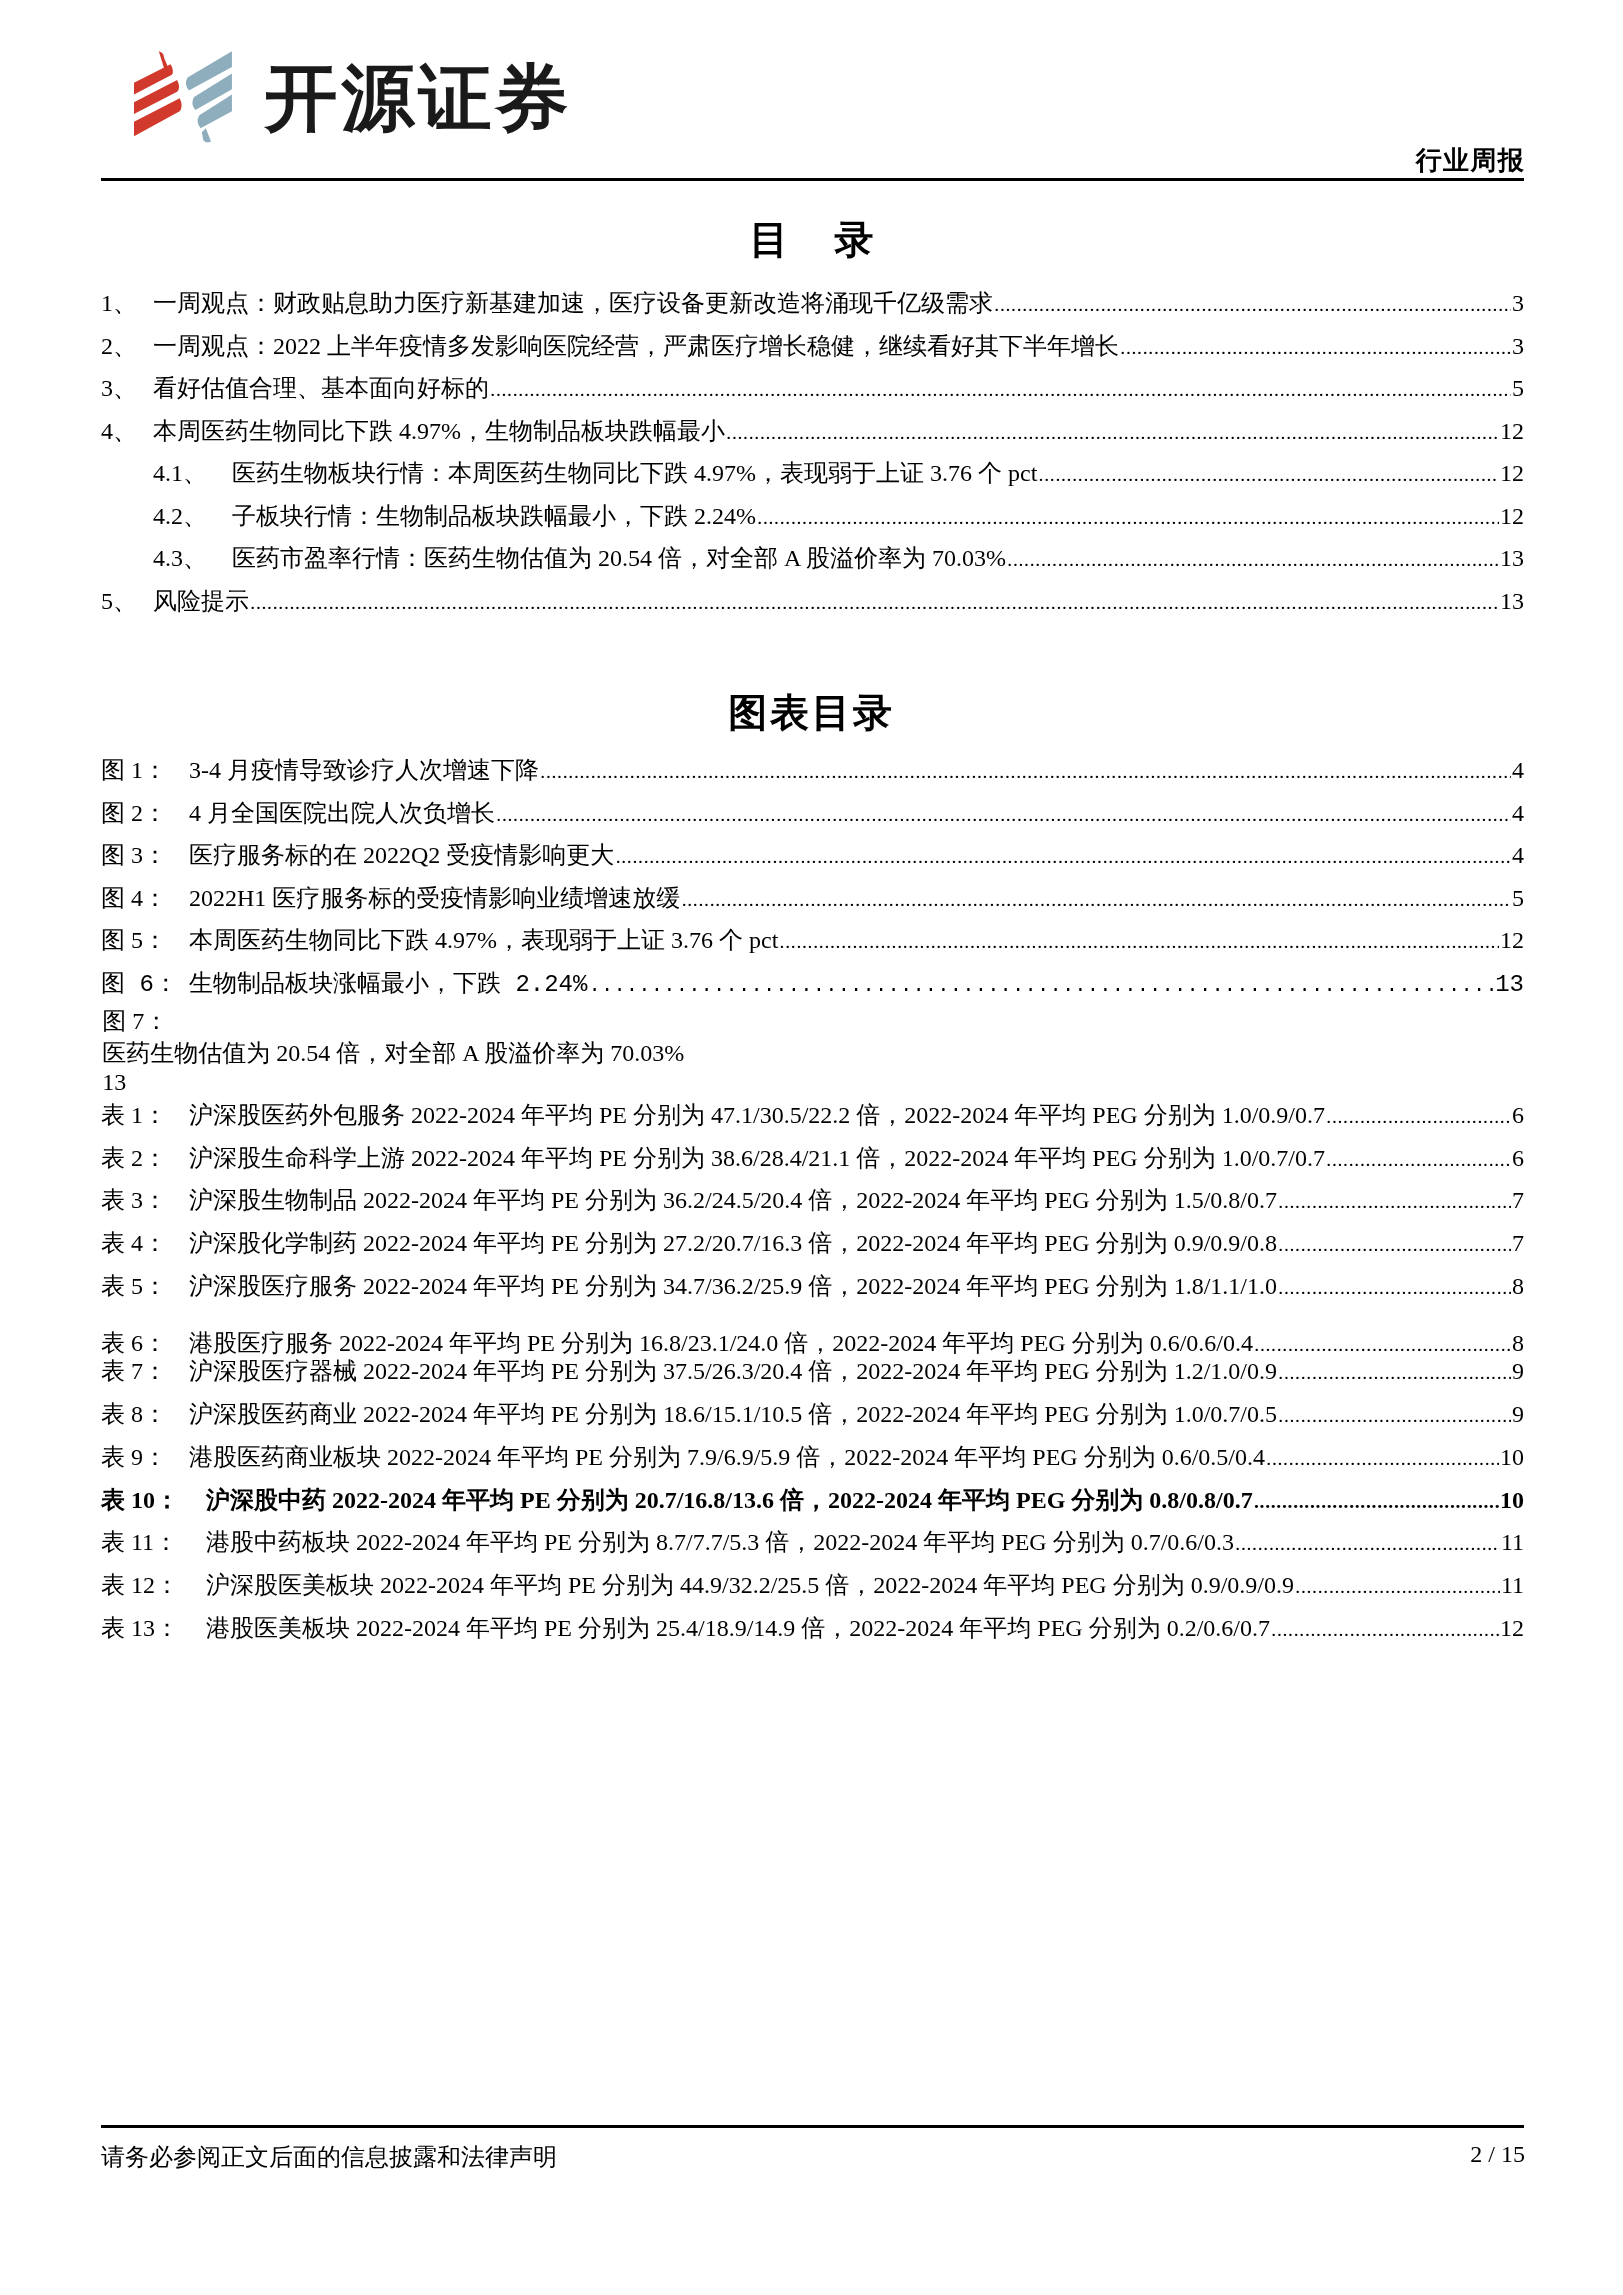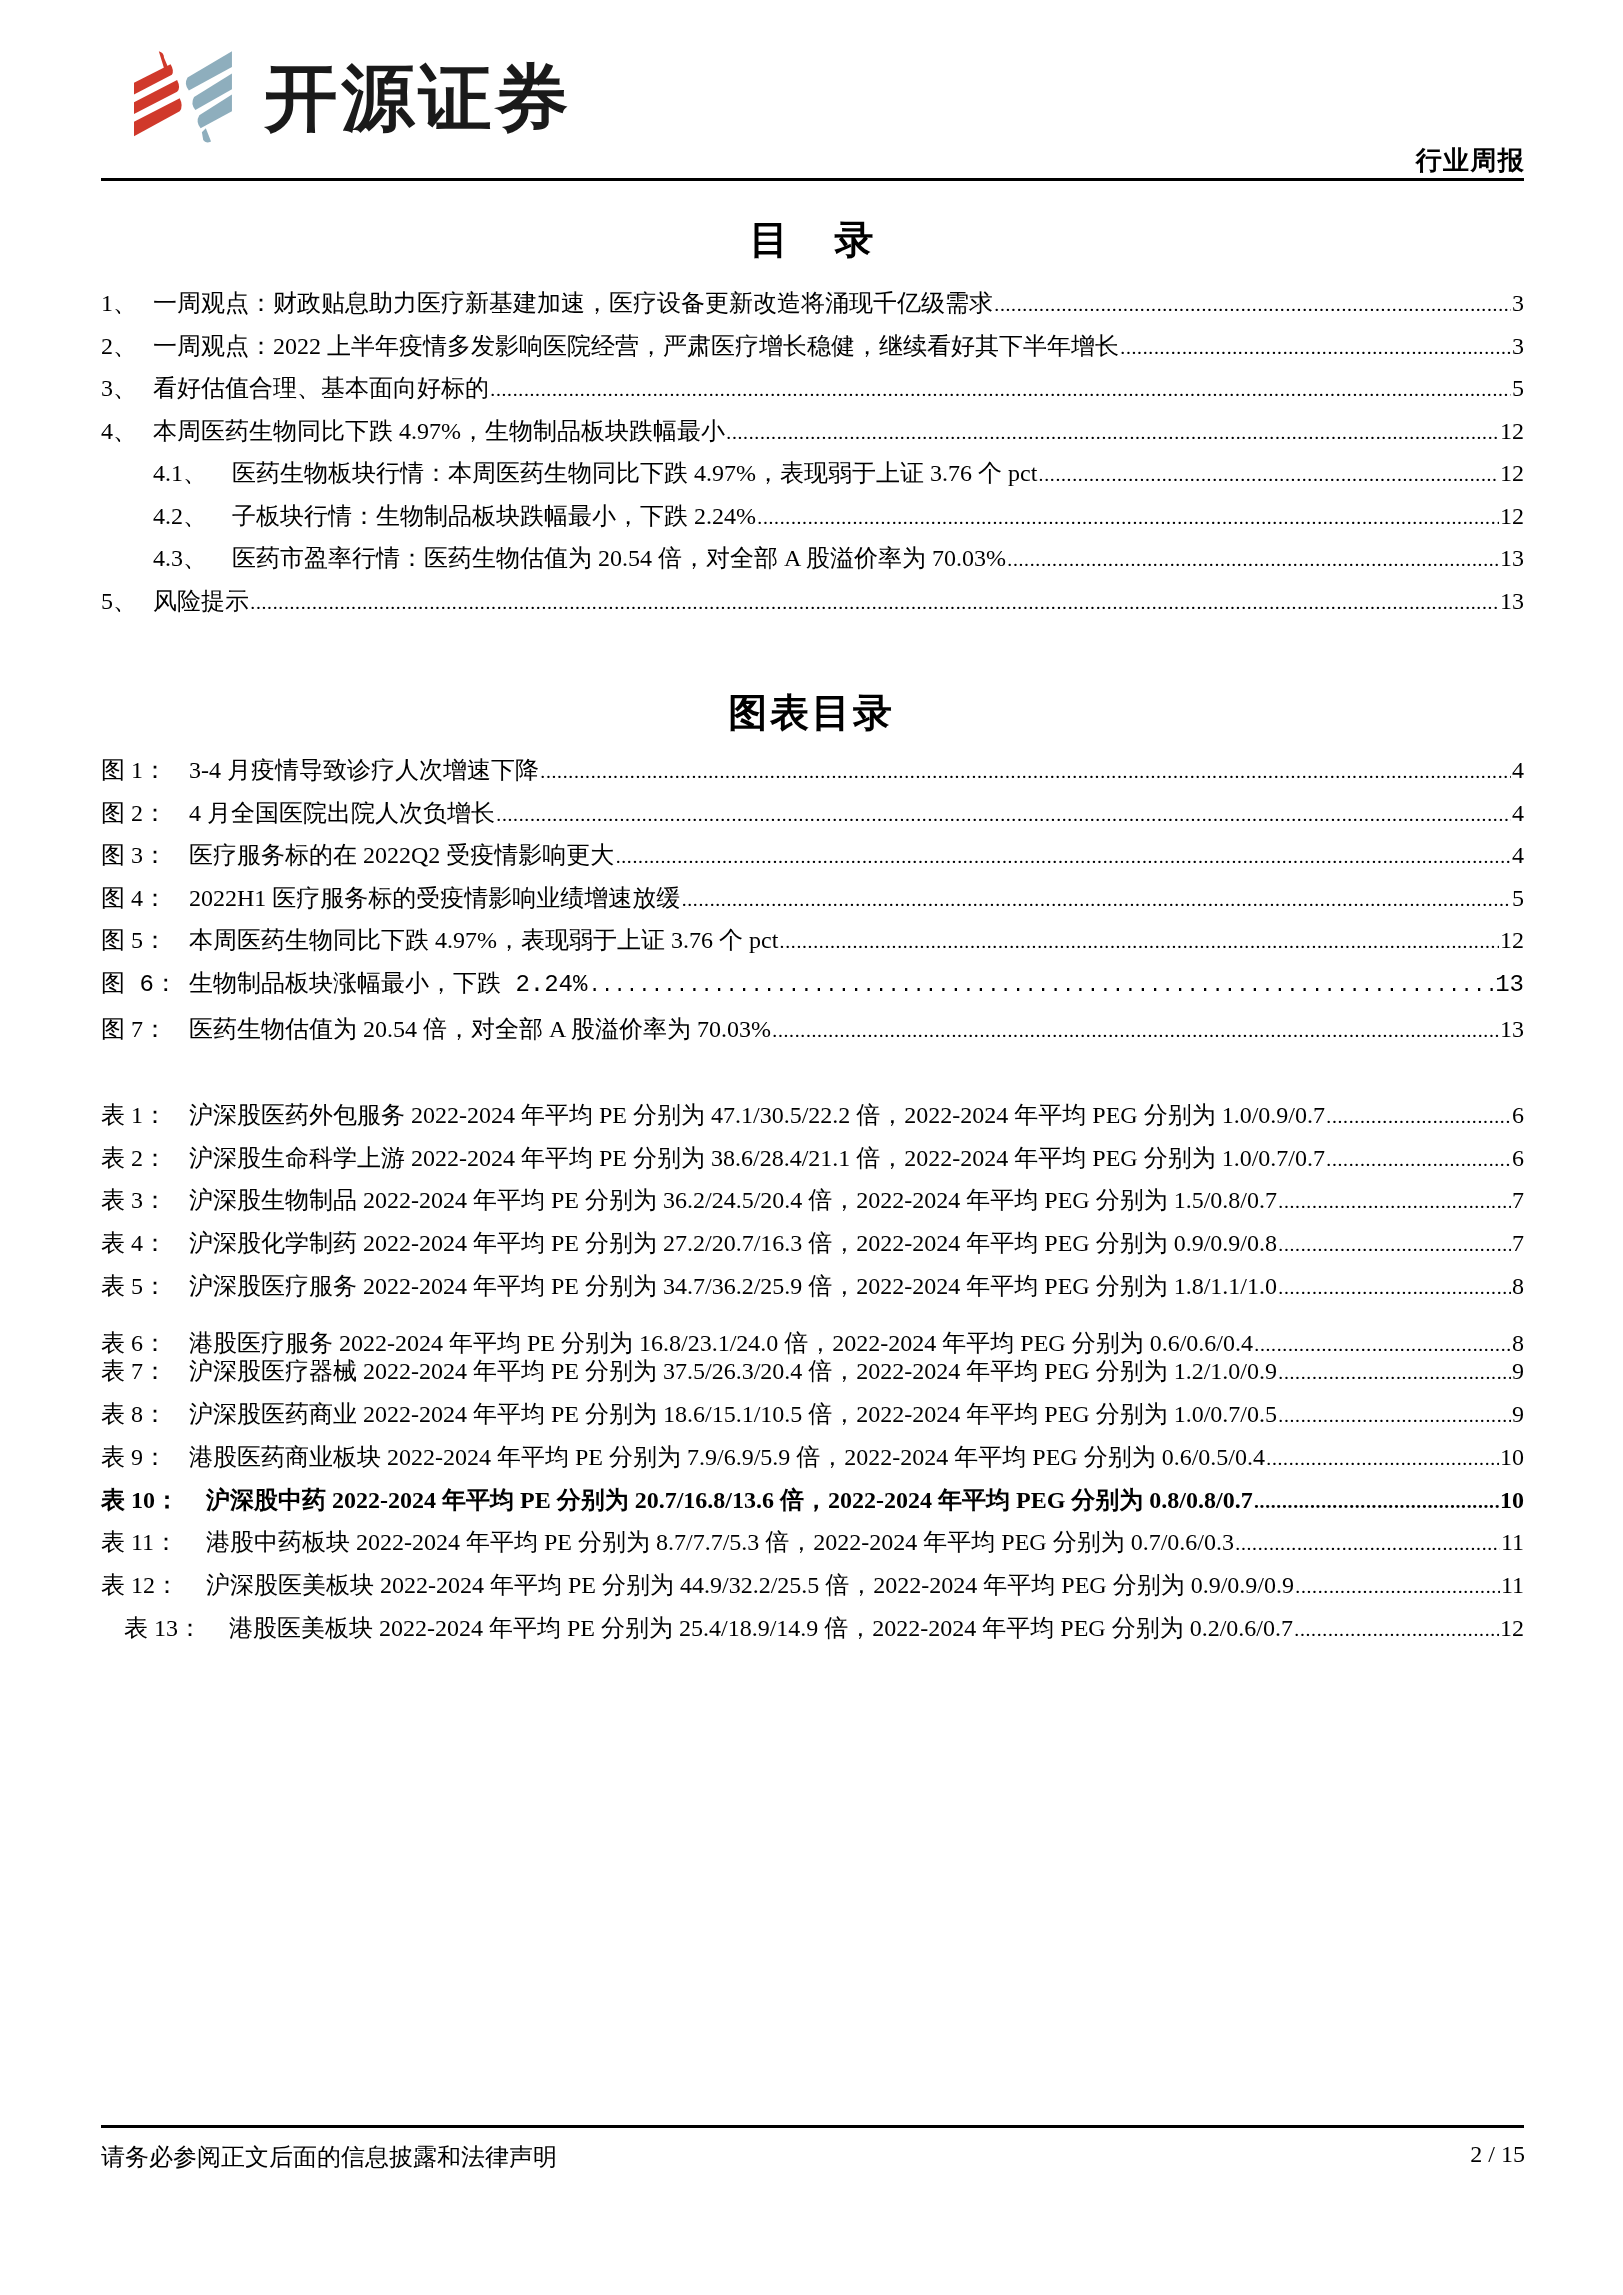--- a/index.html
+++ b/index.html
@@ -159,21 +159,21 @@
       <span class="text">本周医药生物同比下跌 4.97%，表现弱于上证 3.76 个 pct</span>
       <span class="dots"></span>
       <span class="page">12</span>
     </div>
     <div class="entry" style="top: 213px; font-family: Liberation Mono, monospace;">
       <span class="num">图 6：</span>
       <span class="text">生物制品板块涨幅最小，下跌 2.24%</span>
       <span class="dots"></span>
       <span class="page">13</span>
     </div>
-    <div class="entry" style="top: 259px;">
+    <div class="entry" style="top: 251px; flex-direction: column;">
       <span class="num">图 7：</span>
       <span class="text">医药生物估值为 20.54 倍，对全部 A 股溢价率为 70.03%</span>
       <span class="dots"></span>
       <span class="page">13</span>
     </div>
   </div>
 
 <div class="list tabs" id="tab-list" style="top: 1099px;">
     <div class="entry" style="top: 0px;">
       <span class="num">表 1：</span>
@@ -240,21 +240,21 @@
       <span class="text">港股中药板块 2022-2024 年平均 PE 分别为 8.7/7.7/5.3 倍，2022-2024 年平均 PEG 分别为 0.7/0.6/0.3</span>
       <span class="dots"></span>
       <span class="page">11</span>
     </div>
     <div class="entry" style="top: 470px;">
       <span class="num wide">表 12：</span>
       <span class="text">沪深股医美板块 2022-2024 年平均 PE 分别为 44.9/32.2/25.5 倍，2022-2024 年平均 PEG 分别为 0.9/0.9/0.9</span>
       <span class="dots"></span>
       <span class="page">11</span>
     </div>
-    <div class="entry" style="top: 513px; margin-left: 23px;">
+    <div class="entry" style="top: 513px;">
       <span class="num wide">表 13：</span>
       <span class="text">港股医美板块 2022-2024 年平均 PE 分别为 25.4/18.9/14.9 倍，2022-2024 年平均 PEG 分别为 0.2/0.6/0.7</span>
       <span class="dots"></span>
       <span class="page">12</span>
     </div>
   </div>
 
 <div class="rule-bottom"></div>
 <div class="footer-note">请务必参阅正文后面的信息披露和法律声明</div>
 <div class="footer-page">2 / 15</div>

